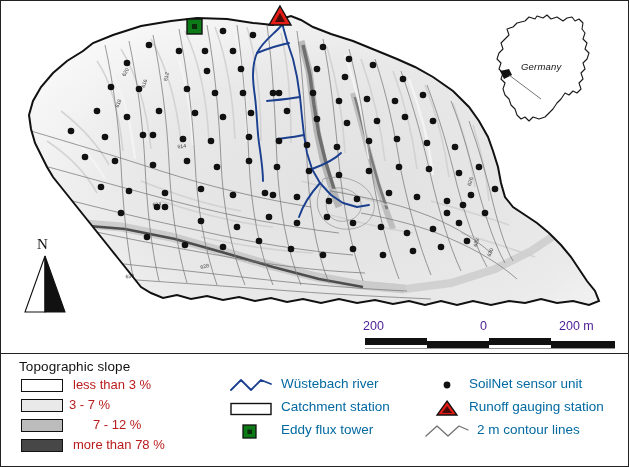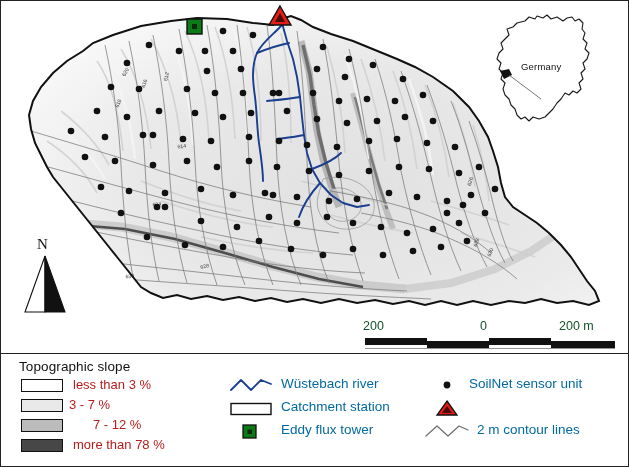--- a/index.html
+++ b/index.html
@@ -8,26 +8,26 @@
         border:1.5px solid #222;box-sizing:border-box;overflow:hidden;}
   #map-area{position:absolute;left:0;top:0;width:627px;height:351px;overflow:hidden;}
   #map-svg{position:absolute;left:0;top:0;}
   #divider{position:absolute;left:0;top:352px;width:627px;height:1px;background:#222;}
   #legend{position:absolute;left:0;top:353px;width:499px;height:112px;}
   .lg-title{position:absolute;font-size:13.5px;color:#111;left:18px;top:5px;letter-spacing:0.1px;}
   .sw{position:absolute;width:42px;height:13px;border:1px solid #111;box-sizing:border-box;}
   .sw-lbl{position:absolute;font-size:13px;color:#b91c1c;}
   .lg-lbl{position:absolute;font-size:13.5px;color:#0369a1;white-space:nowrap;}
   .lg-sym{position:absolute;}
-  #inset{position:absolute;left:478px;top:12px;width:140px;height:118px;}
+  #inset{position:absolute;left:478px;top:12px;width:140px;height:118px;font-style:italic;}
   .inset-name{position:absolute;font-size:9.5px;color:#111;left:42px;top:48px;letter-spacing:0.2px;}
   #north{position:absolute;left:18px;top:235px;width:56px;height:80px;}
   .north-n{position:absolute;left:18px;top:0px;font-size:15px;color:#111;font-family:"Liberation Serif",serif;}
   #scalebar{position:absolute;left:362px;top:318px;width:250px;height:34px;}
-  .sb-lbl{position:absolute;font-size:12.5px;color:#14532d;top:0px;}
+  .sb-lbl{position:absolute;font-size:12.5px;color:#4c1d95;top:0px;}
   .contour-lbl{font-size:5.2px;fill:#3a3a3a;font-family:"Liberation Sans",sans-serif;}
 </style>
 </head>
 <body>
 
 <div id="page">
 
   <div id="map-area">
     <svg id="map-svg" width="627" height="351" viewBox="0 0 627 351">
 
@@ -378,20 +378,21 @@
 
     <svg class="lg-sym" style="left:428px;top:22px;" width="36" height="18" viewBox="0 0 36 18">
       <circle cx="18" cy="9" r="3.4" fill="#111111"></circle>
     </svg>
     <div class="lg-lbl" style="left:468px;top:22px;">SoilNet sensor unit</div>
 
     <svg class="lg-sym" style="left:428px;top:44px;" width="36" height="20" viewBox="0 0 36 20">
       <path d="M18,3 L28,17 L8,17 Z" fill="#e31c16" stroke="#111" stroke-width="1.3"></path>
       <path d="M18,8 L23,15 L13,15 Z" fill="#4a0b08"></path>
     </svg>
+    <div class="lg-lbl" style="left:468px;top:45px;">Runoff gauging station</div>
 
     <svg class="lg-sym" style="left:422px;top:68px;" width="48" height="18" viewBox="0 0 48 18">
       <path d="M3,14 L14,4 L25,14 L36,4 L45,8" fill="none" stroke="#6f6f6f" stroke-width="1.2" stroke-linejoin="round" stroke-linecap="round"></path>
     </svg>
     <div class="lg-lbl" style="left:476px;top:68px;">2 m contour lines</div>
 
   </div>
 </div>
 
 </body></html>

